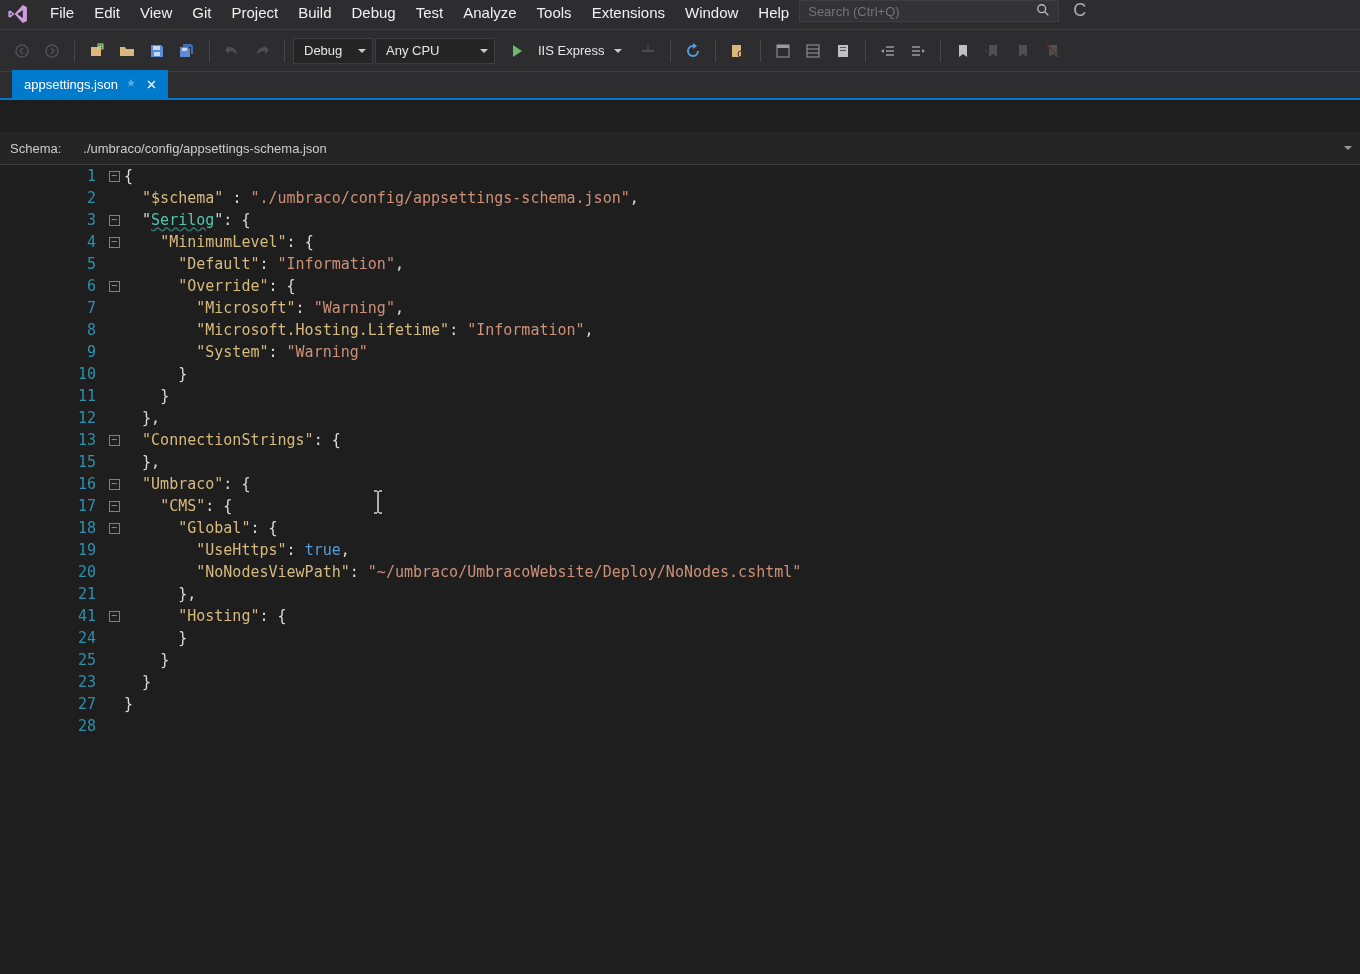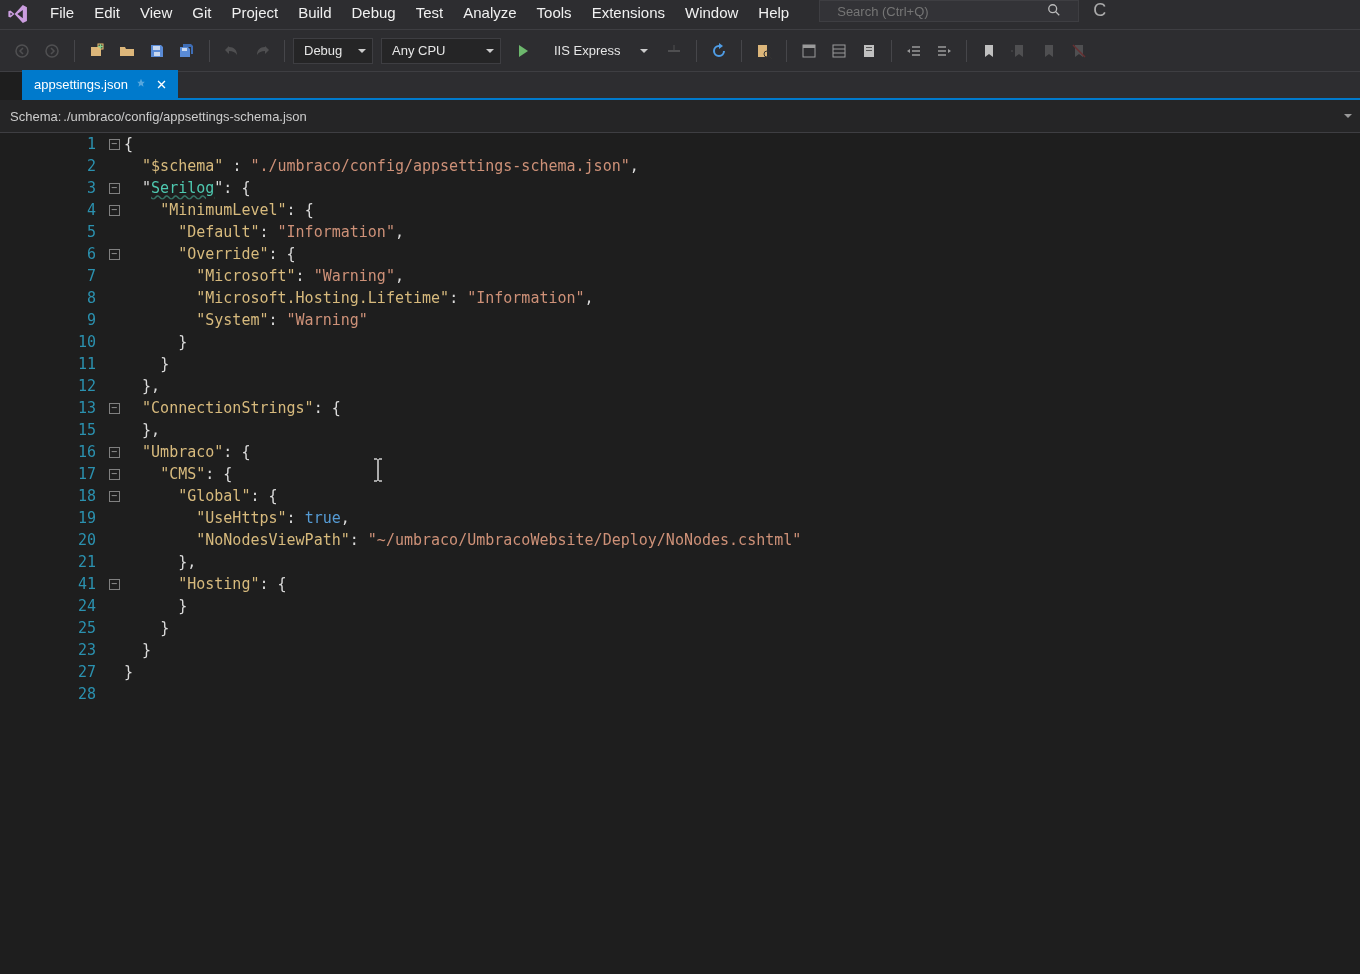--- a/index.html
+++ b/index.html
@@ -28,27 +28,26 @@
     margin-right: 8px;
   }
   .vs-logo svg { width: 22px; height:22px; }
   .menu-item {
     padding: 4px 10px;
     font-size: 15px;
     color: #f1f1f1;
     cursor: default;
   }
   .menu-search {
-    margin-left: 20px;
     flex: 0 0 260px;
     height: 22px;
     background:#333337;
     border:1px solid #3e3e42;
     display:flex;align-items:center;
-    padding:0 17px;
+    padding:0 8px;
   }
   .menu-search input{
     flex:1;background:transparent;border:none;outline:none;color:#ccc;font-size:13px;
   }
   .menu-search .srch-ico{color:#bbb;font-size:14px;margin-left:4px;}
   .right-glyph{margin-left:14px;font-size:18px;color:#aaa;}
 
   
   .toolbar{
     height: 42px;
@@ -70,50 +69,50 @@
   .combo{
     height:26px;background:#252526;border:1px solid #3e3e42;
     display:flex;align-items:center;padding:0 20px 0 10px;position:relative;
     color:#e6e6e6;font-size:13px;min-width:80px;
   }
   .combo::after{
     content:"";position:absolute;right:6px;top:50%;margin-top:-2px;
     border:4px solid transparent;border-top-color:#ccc;
   }
   .play{
-    display:flex;align-items:center;gap:18px;height:26px;padding:0 10px;
+    display:flex;align-items:center;gap:8px;height:26px;padding:0 10px;
     color:#e6e6e6;
   }
   .play .tri{width:0;height:0;border:6px solid transparent;border-left:9px solid #6db86d;margin-right:2px;}
   .play .dd{border:4px solid transparent;border-top-color:#ccc;margin-top:4px;margin-left:2px;}
 
   
   .tabstrip{
     height:28px;background:#2d2d30;display:flex;align-items:flex-end;
     border-bottom:2px solid #007acc;
-    padding-left:0;
-    margin-left:22px;
+    padding-left:12px;
   }
   .filetab{
     height:28px;background:#007acc;color:#fff;
     display:flex;align-items:center;gap:8px;padding:0 8px 0 12px;
     font-size:13px;
   }
   .filetab .pin{opacity:.85;font-size:11px;}
   .filetab .close{
     width:16px;height:16px;border-radius:2px;
     display:flex;align-items:center;justify-content:center;
     font-size:13px;background:#1c97ea00;
   }
 
   
   .schemarow{
     height:24px;background:#252526;border-bottom:1px solid #3e3e42;
-    display:flex;align-items:center;padding:16px 10px;gap:2px;font-size:13px;color:#ccc;
+    display:flex;align-items:center;padding:16px 10px;gap:22px;font-size:13px;color:#ccc;
     position:relative;
+    margin-top:32px;
   }
   .schemarow .dd-arrow{
     position:absolute;right:8px;top:50%;margin-top:-2px;
     border:4px solid transparent;border-top-color:#999;
   }
 
   
   .editor{
     position:relative;background:#1e1e1e;
     font-family: Consolas, monospace;
@@ -230,21 +229,21 @@
   </div>
   <div class="tbtn dim">
     <svg viewBox="0 0 16 16">
         <path d="M11 3l4 4-4 4V8c-4 0-6 1-8 4 0-5 3-8 8-8V3z" fill="#7a7a7a"></path>
       </svg>
   </div>
   <div class="tsep"></div>
   <div class="combo">
     <span>Debug</span>
   </div>
-  <div class="combo" style="margin-left:6px;min-width:120px">
+  <div class="combo" style="margin-left:0;min-width:120px">
     <span>Any CPU</span>
   </div>
   <div class="play" style="margin-left:6px;">
     <span class="tri"></span>
     <span>IIS Express</span>
     <span class="dd"></span>
   </div>
   <div class="tbtn dim">
     <svg viewBox="0 0 16 16">
         <rect x="2" y="7" width="12" height="2" fill="#7a7a7a"></rect>

